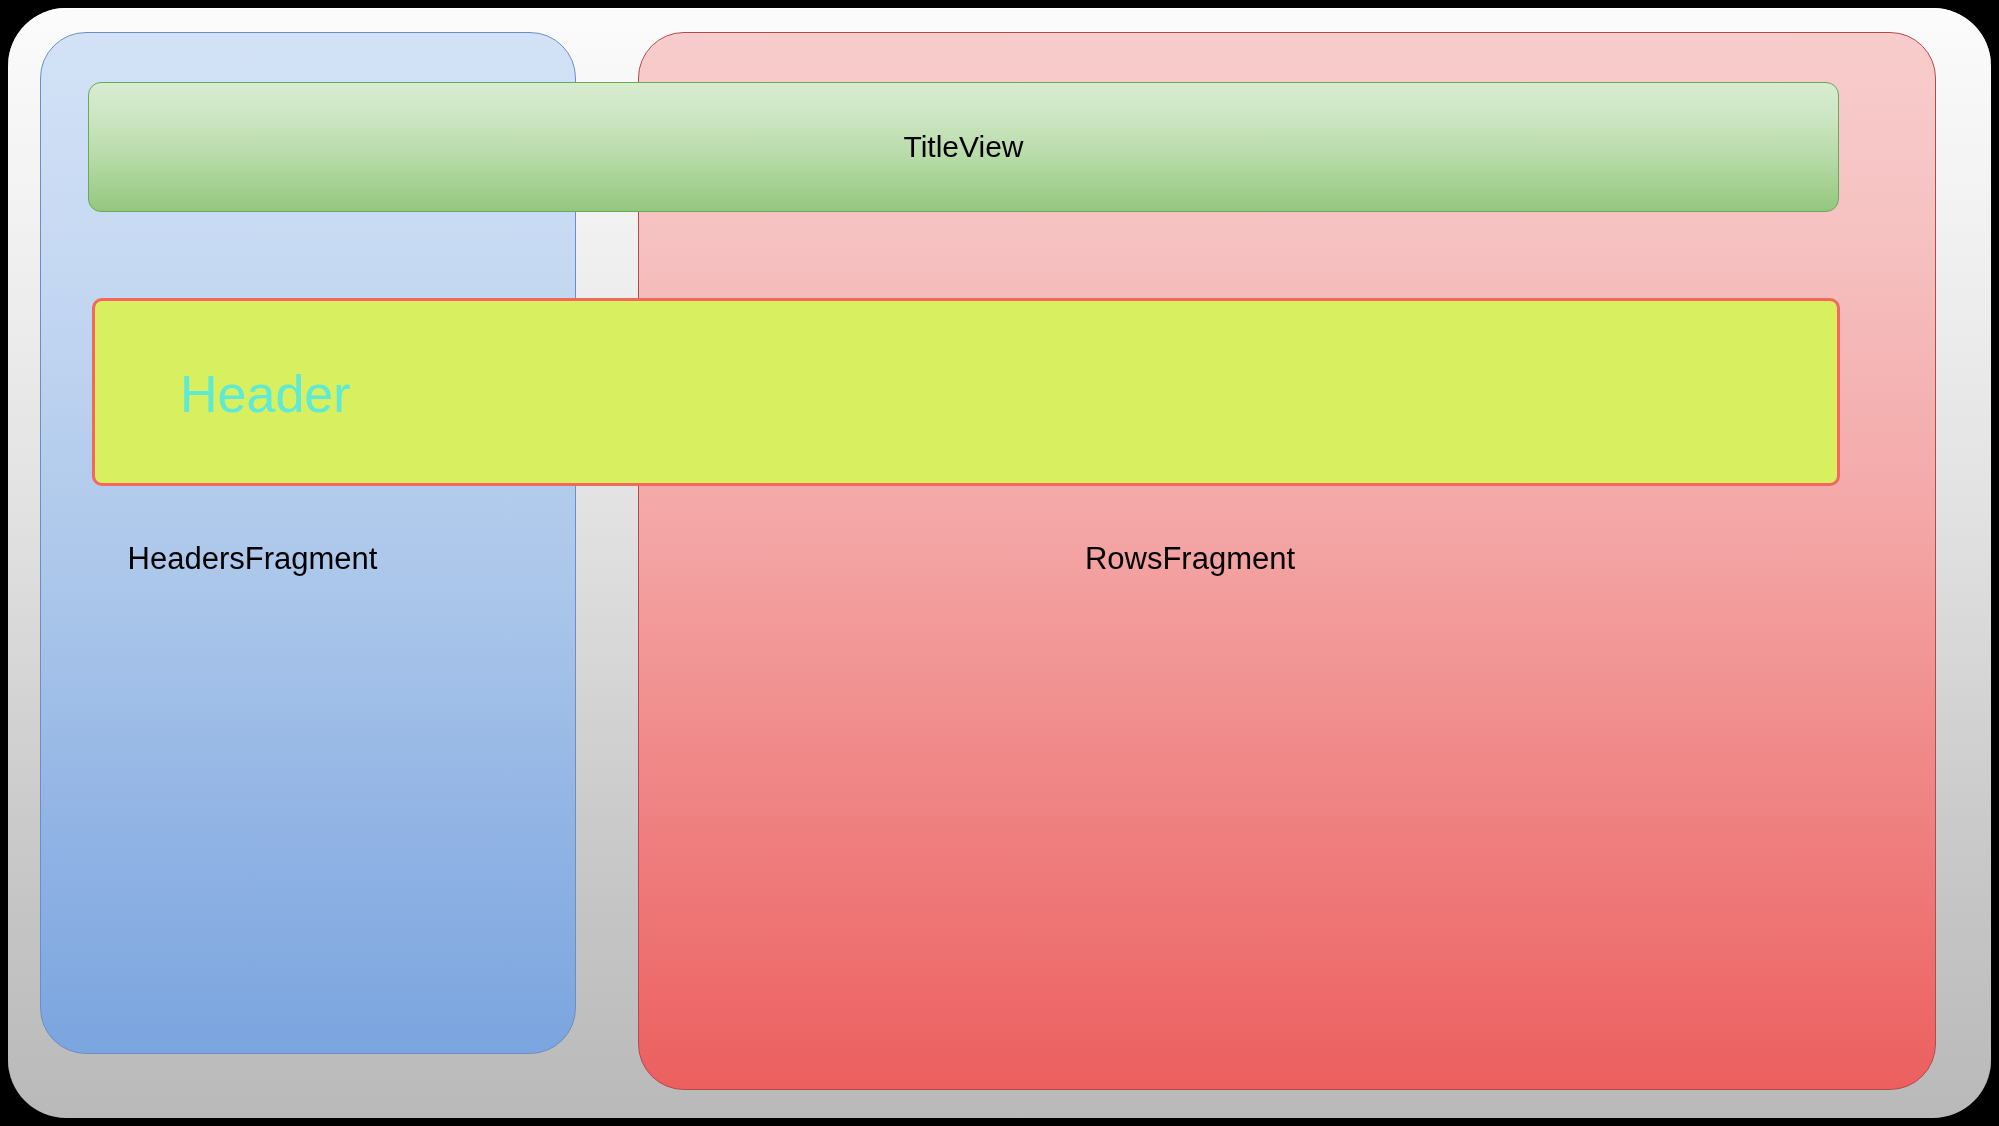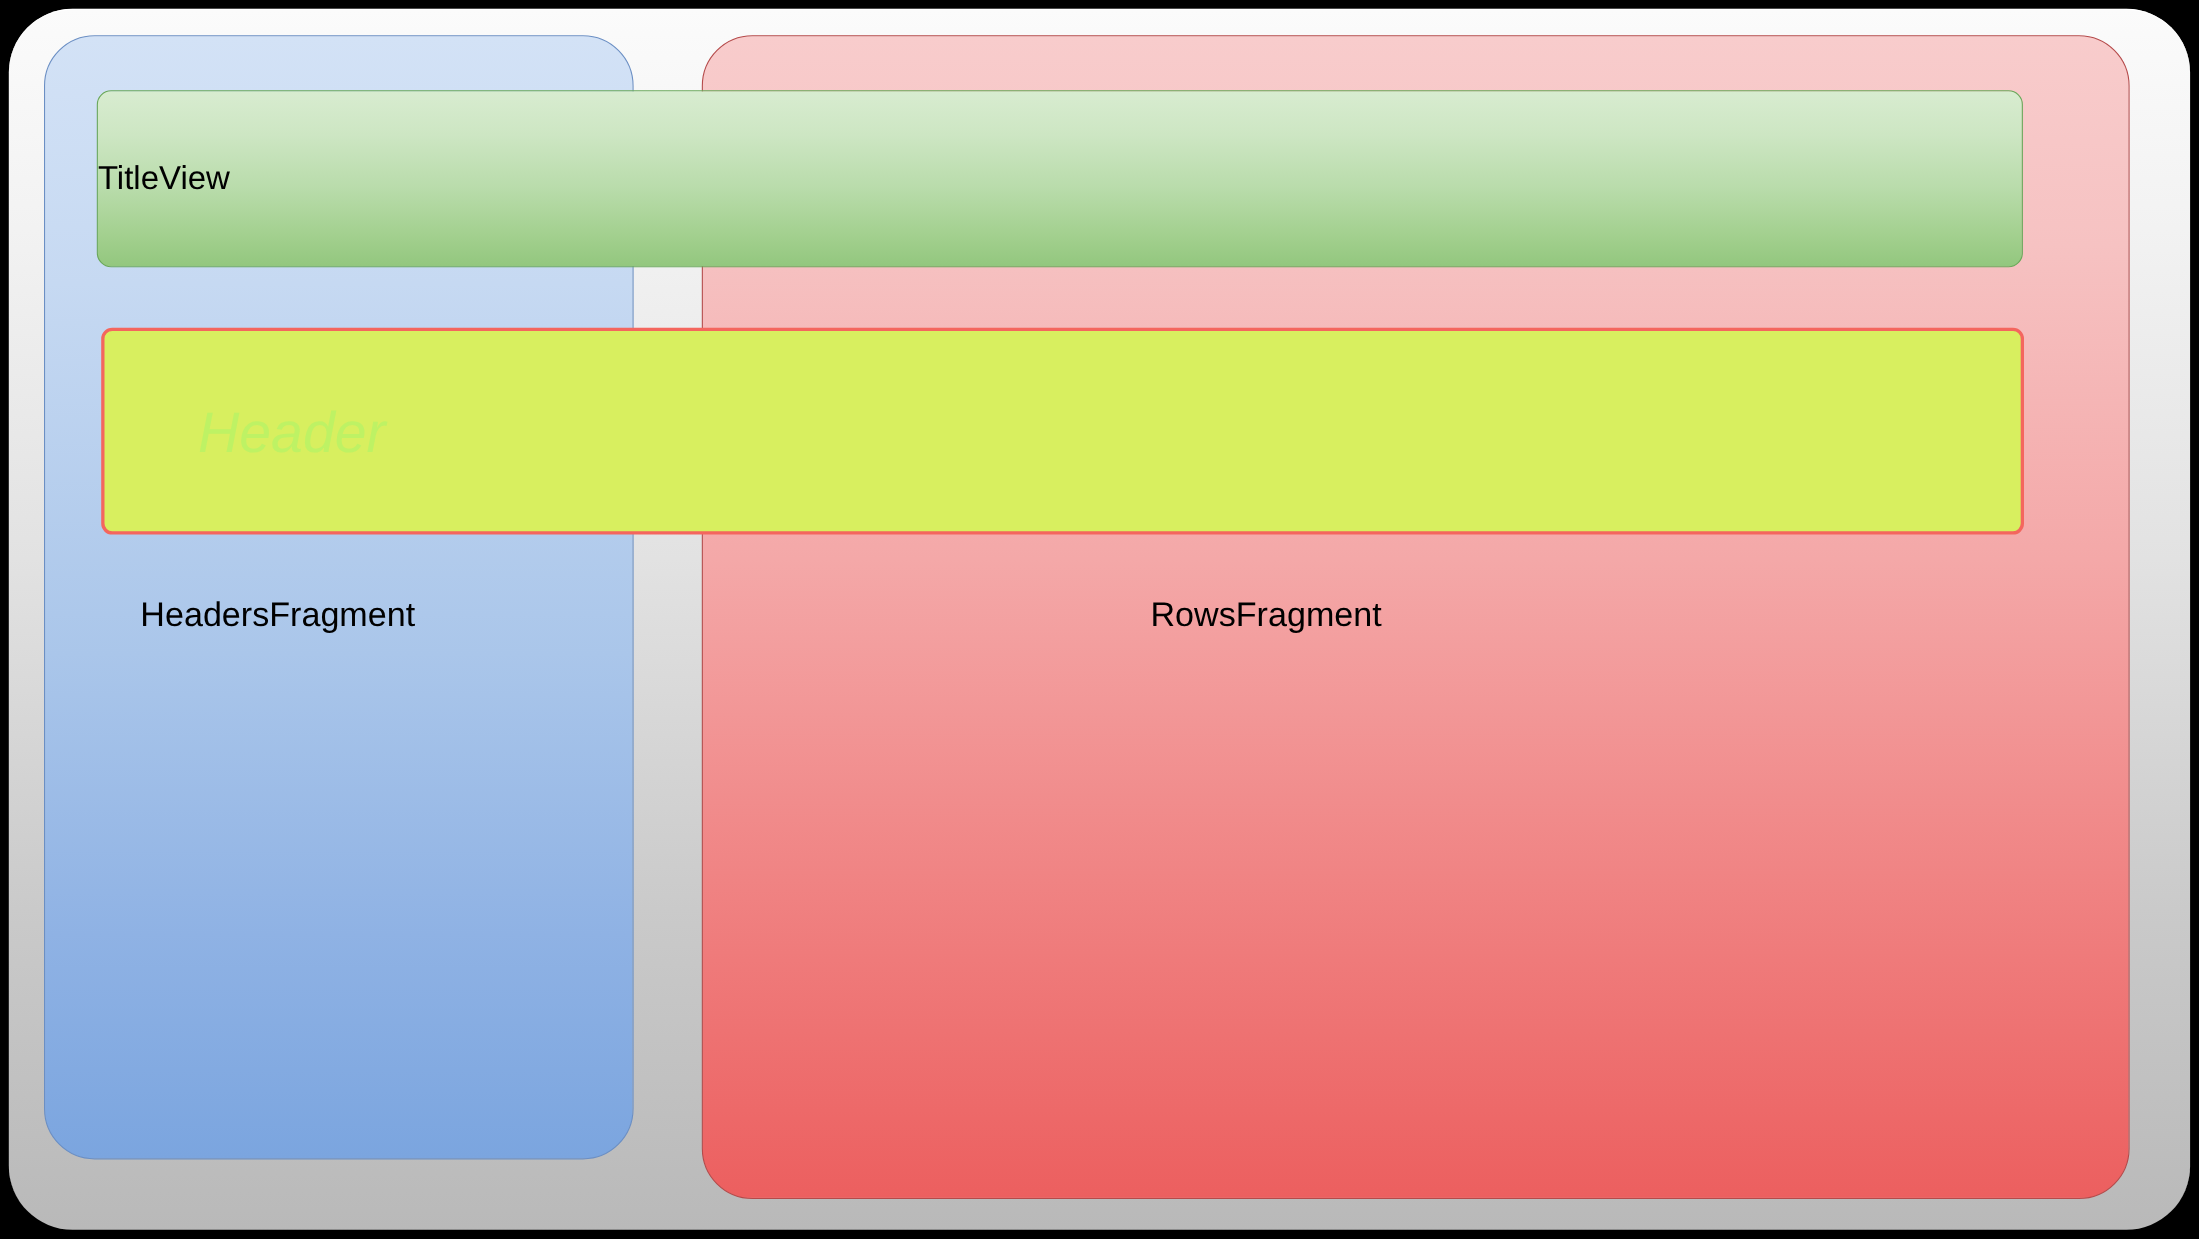--- a/index.html
+++ b/index.html
@@ -64,38 +64,39 @@
     white-space: nowrap;
     text-align: center;
     line-height: 1;
   }
   .headers-label {
     left: 40px;
     top: 543px;
     width: 425px;
   }
   .rows-label {
-    left: 610px;
+    left: 649px;
     top: 543px;
     width: 1082px;
   }
 
   
   .title-view {
     position: absolute;
     left: 88px;
     top: 82px;
     width: 1751px;
-    height: 161px;
+    height: 130px;
     border-radius: 13px;
     background: linear-gradient(to bottom, #d8ecd0 0%, #cde6c3 25%, #b9dcab 55%, #a3d08f 82%, #93c77e 100%);
     border: 1px solid #6aa85a;
     box-sizing: border-box;
     display: flex;
     align-items: center;
+    justify-content: center;
   }
   .title-view-label {
     font-size: 30px;
     color: #000000;
     white-space: nowrap;
     line-height: 1;
   }
 
   
   .rowadapter-band {
@@ -118,24 +119,23 @@
     font-size: 52px;
     color: #000000;
     white-space: nowrap;
     line-height: 1;
   }
 
   
   .band-inner-label {
     position: absolute;
     font-size: 52px;
-    color: #bef264;
+    color: #5eead4;
     white-space: nowrap;
     line-height: 1;
-    font-style: italic;
   }
   .header-label {
     left: 180px;
     top: 368px;
   }
   .card-presenter-label {
     left: 784px;
     top: 368px;
   }
 </style>

